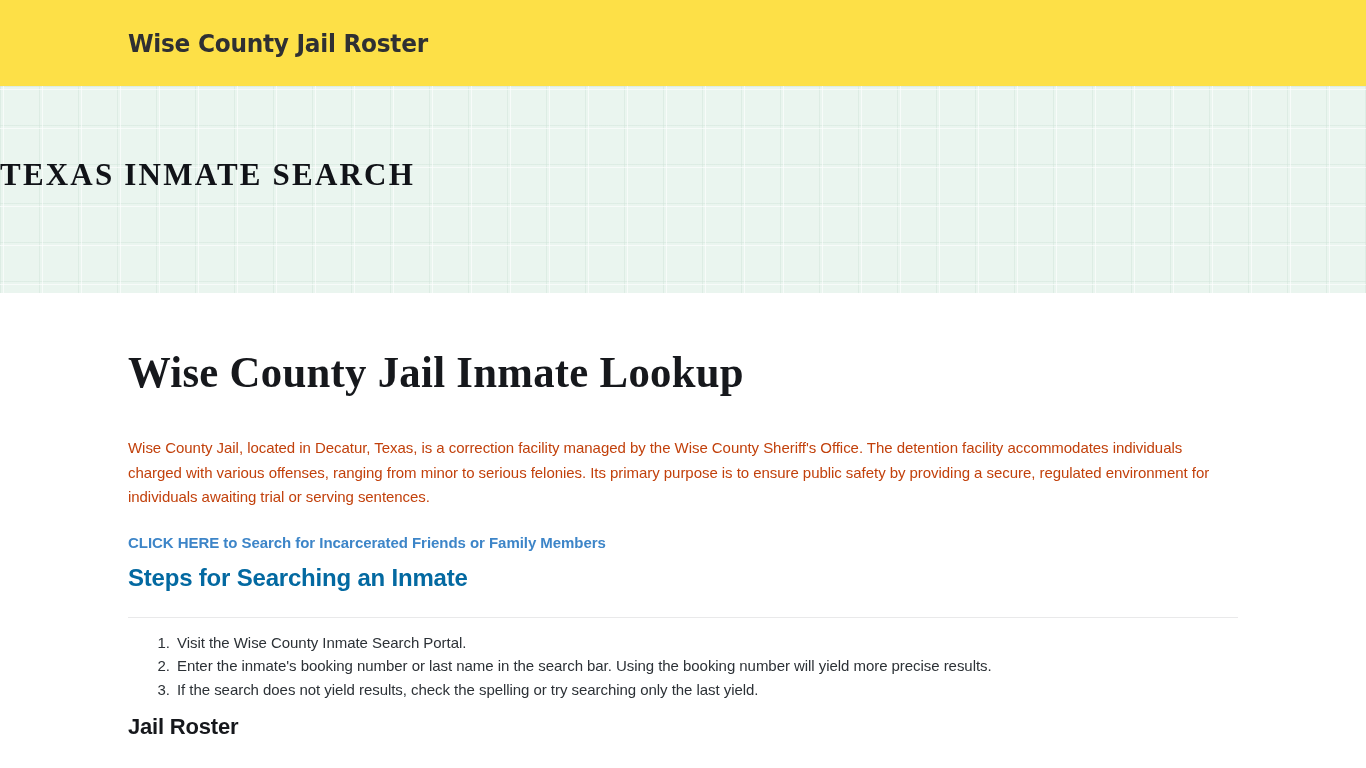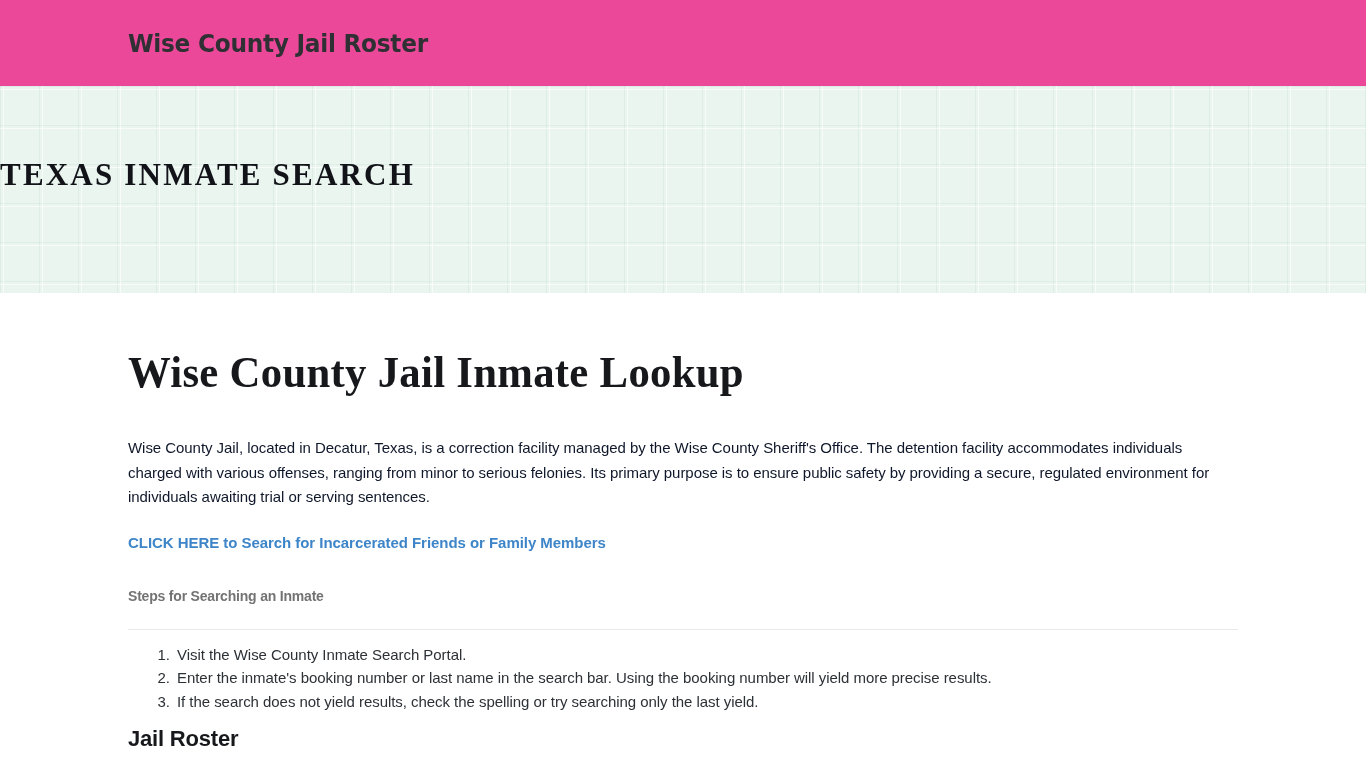--- a/index.html
+++ b/index.html
@@ -11,21 +11,21 @@
     height: 768px;
     overflow: hidden;
     background: #ffffff;
     font-family: "Liberation Sans", sans-serif;
     -webkit-font-smoothing: antialiased;
   }
 
   
   .site-header {
     height: 86px;
-    background: #ec4899;
+    background: #fde047;
     display: flex;
     align-items: center;
     justify-content: space-between;
     padding: 0 128px;
   }
   .site-logo {
     font-family: "DejaVu Sans", sans-serif;
     font-weight: bold;
     font-size: 25px;
     letter-spacing: -0.3px;
@@ -141,39 +141,39 @@
     font-size: 45px;
     letter-spacing: 0.3px;
     color: #16181c;
     margin: 53px 0 0 0;
     transform: scaleX(0.95);
     transform-origin: left center;
   }
   .intro {
     font-size: 15px;
     line-height: 24.5px;
-    color: #0f172a;
+    color: #c2410c;
     margin: 38px 0 0 0;
     max-width: 1112px;
     letter-spacing: -0.05px;
   }
   .cta-link {
     display: inline-block;
     margin: 24px 0 0 0;
     font-size: 15px;
     font-weight: bold;
     color: #3d85c8;
     text-decoration: none;
     letter-spacing: -0.05px;
   }
   .section-title {
-    font-size: 14px;
-    font-weight: bold;
-    color: #737373;
-    margin: 36px 0 0 0;
+    font-size: 24px;
+    font-weight: bold;
+    color: #0369a1;
+    margin: 12px 0 0 0;
     letter-spacing: -0.2px;
   }
   .divider {
     border: none;
     border-top: 1px solid #e9e9ea;
     margin: 25px 0 0 0;
   }
   .lead {
     font-size: 15px;
     color: #2c3136;

